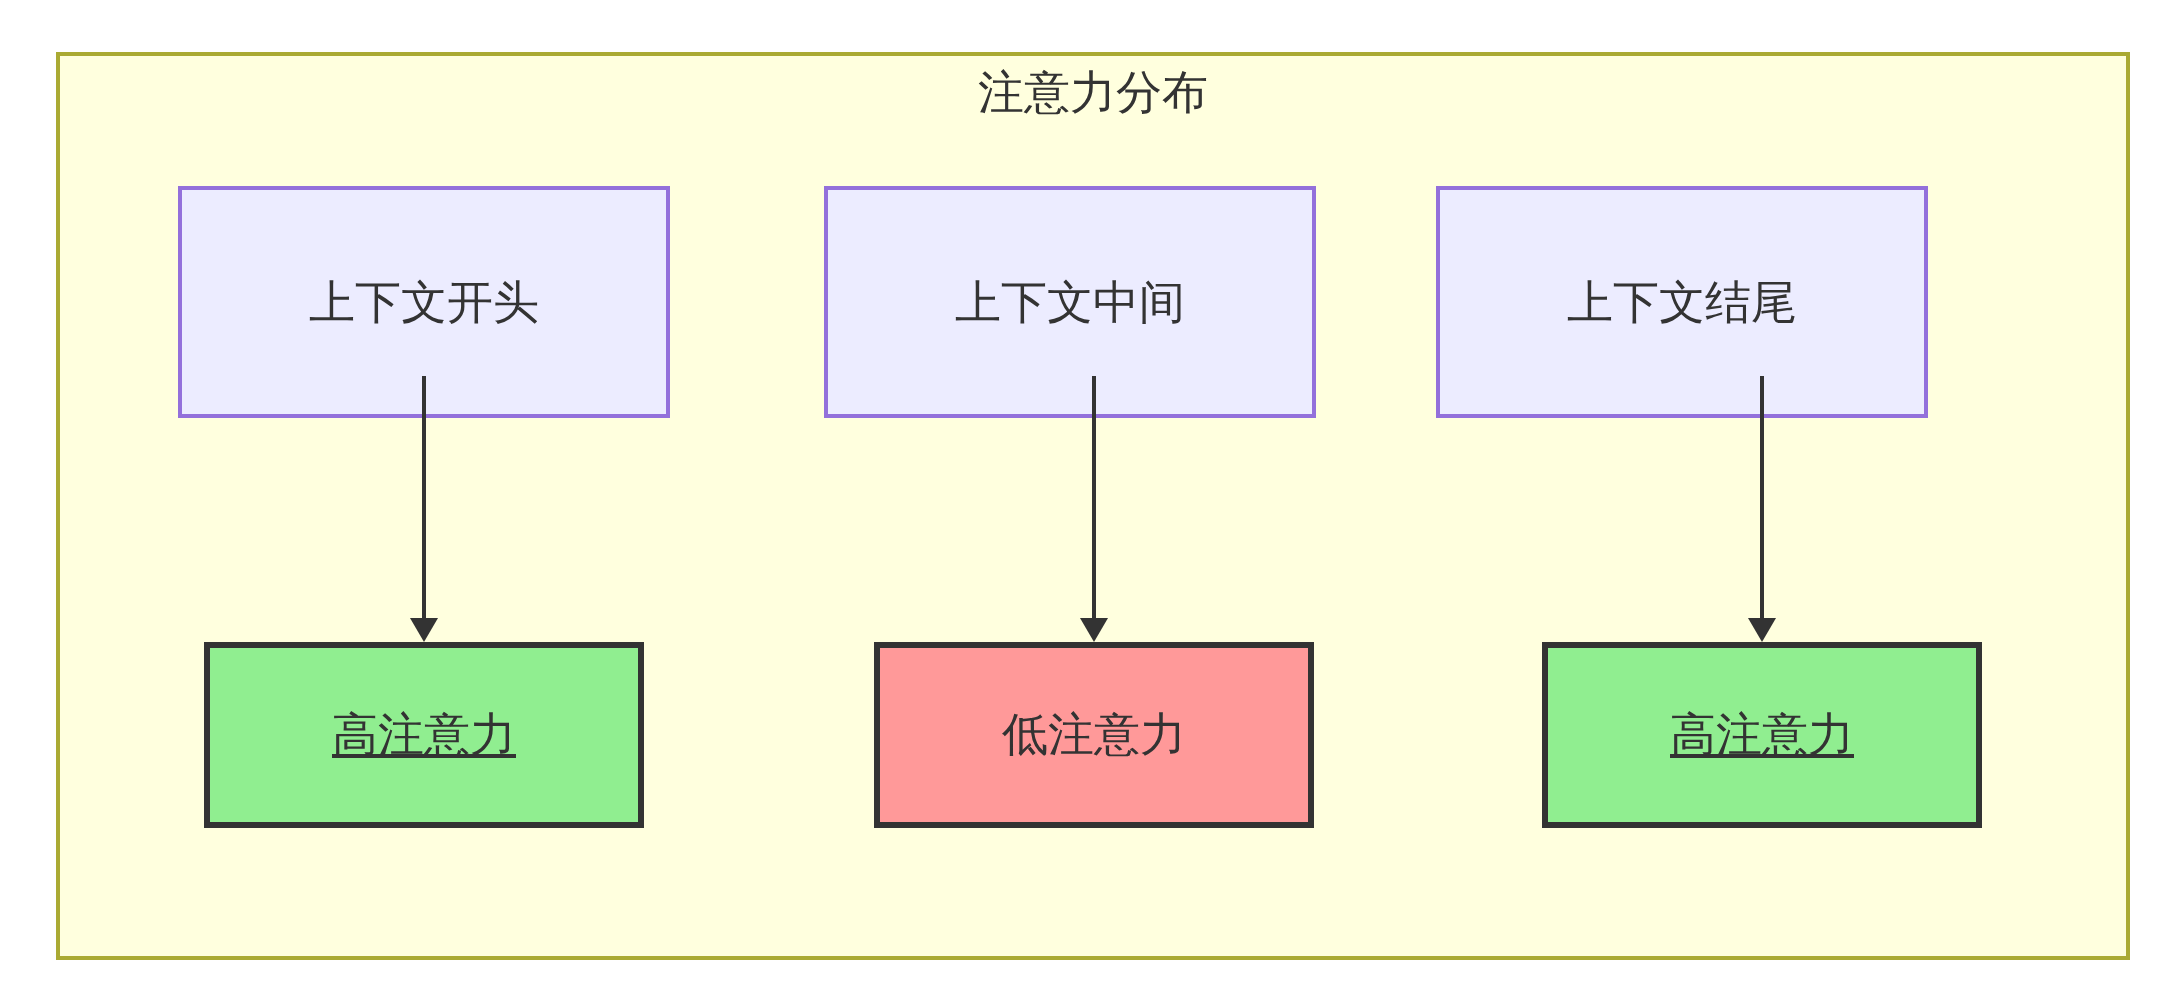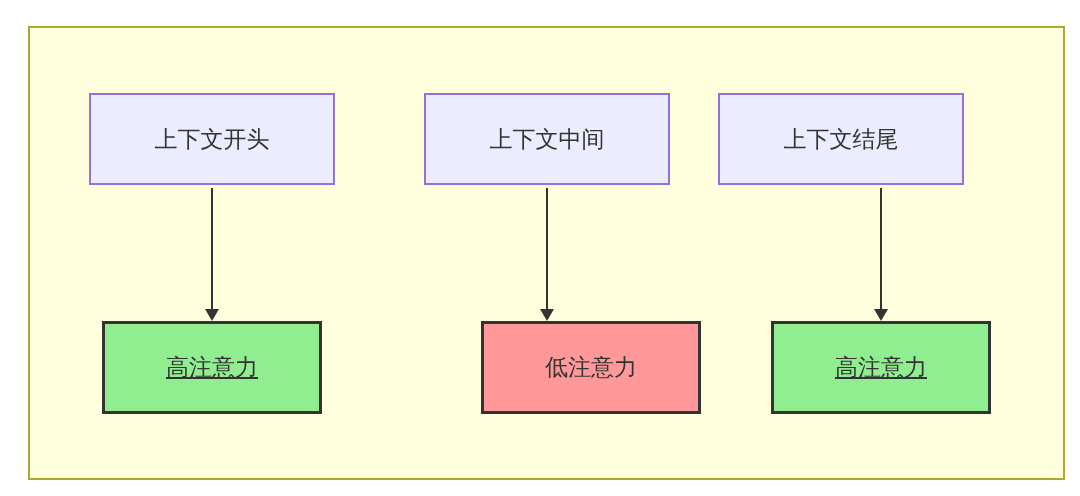--- a/index.html
+++ b/index.html
@@ -40,33 +40,33 @@
     box-sizing: border-box;
     display: flex;
     align-items: center;
     justify-content: center;
     font-size: 23px;
     color: var(--text, #333333);
     text-align: center;
   }
   .node.source {
     width: 246px;
-    height: 92px;
+    height: 116px;
     top: 93px;
     background: var(--source-bg, #ececff);
     border: 2px solid var(--source-border, #9370db);
   }
   .node.result {
     width: 220px;
     height: 93px;
     top: 321px;
     border: 3px solid var(--result-border, #333333);
   }
   .node.result.high { background: var(--high-bg, #90ee90); text-decoration: underline; }
-  .node.result.low  { background: var(--low-bg, #ff9999); margin-left: 44px; }
+  .node.result.low  { background: var(--low-bg, #ff9999); }
   .edge-line {
     position: absolute;
     width: 2px;
     top: 188px;
     height: 123px;
     background: var(--arrow, #333333);
   }
   .edge-head {
     position: absolute;
     width: 0;
@@ -83,30 +83,31 @@
   .col3 .edge-line { left: 880px; }
   .col3 .edge-head { left: 874px; }
 </style>
 </head>
 <body>
 
 <div class="stage">
 
   <div class="cluster"></div>
 
+  <div class="cluster-title">注意力分布</div>
 
   <div class="column col1">
     <div class="node source" style="left:89px">上下文开头</div>
     <div class="edge-line"></div>
     <div class="edge-head"></div>
     <div class="node result high" style="left:102px">高注意力</div>
   </div>
 
   <div class="column col2">
-    <div class="node source" style="left:424px">上下文中间</div>
+    <div class="node source" style="left:412px">上下文中间</div>
     <div class="edge-line"></div>
     <div class="edge-head"></div>
     <div class="node result low" style="left:437px">低注意力</div>
   </div>
 
   <div class="column col3">
     <div class="node source" style="left:718px">上下文结尾</div>
     <div class="edge-line"></div>
     <div class="edge-head"></div>
     <div class="node result high" style="left:771px">高注意力</div>

